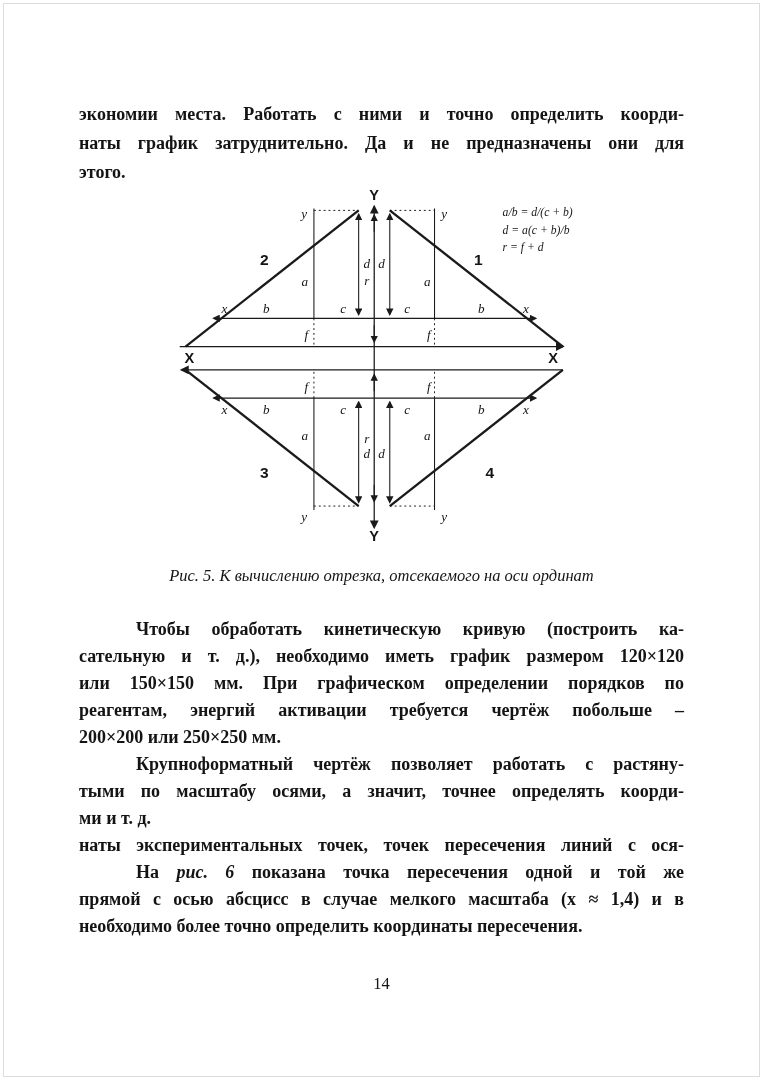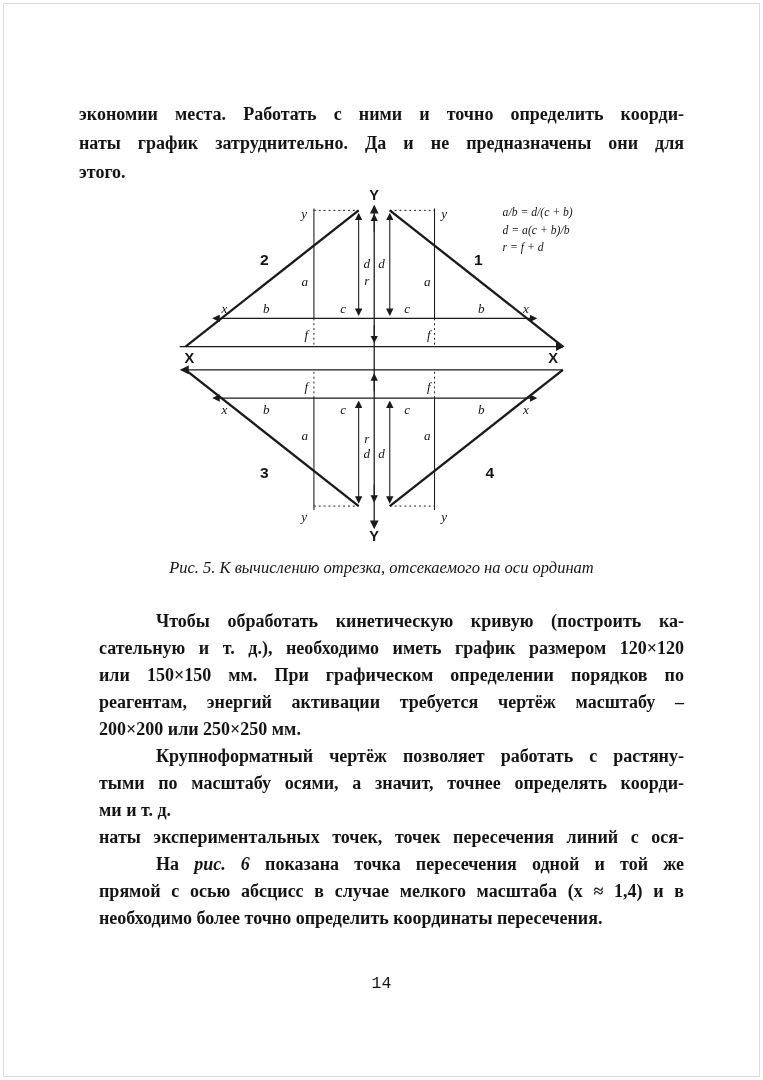--- a/index.html
+++ b/index.html
@@ -5,23 +5,23 @@
   * { margin:0; padding:0; box-sizing:border-box; }
   html, body { width:763px; height:1080px; background:#ffffff; }
   body { font-family:"Liberation Serif","DejaVu Serif",serif; color:#141414; position:relative; overflow:hidden; }
   .frame { position:absolute; inset:3px; border:1px solid #dcdcdc; pointer-events:none; }
   .content { position:absolute; left:79px; top:100px; width:605px; }
   .line { font-size:18px; line-height:29px; text-align:justify; text-align-last:justify; text-justify:inter-word; white-space:nowrap;font-weight:bold; }
   .body2 .line { line-height:27px; }
   .line.last { text-align-last:left; }
   .line.indent { text-indent:57px; }
   .figure { margin-top:2px; text-align:center; }
-  .caption { margin-top:10px; text-align:center; font-style:italic; font-size:16.5px; line-height:20px; }
-  .body2 { margin-top:30px;margin-left:20px; }
-  .pagenum { position:absolute; left:0; right:0; top:974px; text-align:center; font-size:16.5px;font-family:Liberation Mono, monospace; }
+  .caption { margin-top:18px; text-align:center; font-style:italic; font-size:16.5px; line-height:20px; }
+  .body2 { margin-top:30px; }
+  .pagenum { position:absolute; left:0; right:0; top:974px; text-align:center; font-size:16.5px; }
   svg { display:inline-block; }
   svg text { font-family:"Liberation Serif","DejaVu Serif",serif; fill:#141414; }
   svg text.lbl { font-size:13.5px; font-style:italic; }
   svg text.axl { font-size:15px; font-weight:bold; font-family:"Liberation Sans",sans-serif; }
   svg text.qn  { font-size:16px; font-weight:bold; font-family:"Liberation Sans",sans-serif; }
   svg text.fm  { font-size:12px; font-style:italic; }
 </style>
 </head>
 <body>
 
@@ -161,21 +161,21 @@
   </div>
 
   <div class="caption">Рис. 5. К вычислению отрезка, отсекаемого на оси ординат</div>
 
   <div class="body2">
 
     <div class="para">
       <div class="line indent">Чтобы обработать кинетическую кривую (построить ка-</div>
       <div class="line">сательную и т. д.), необходимо иметь график размером 120×120</div>
       <div class="line">или 150×150 мм. При графическом определении порядков по</div>
-      <div class="line">реагентам, энергий активации требуется чертёж масштабу –</div>
+      <div class="line">реагентам, энергий активации требуется чертёж побольше –</div>
       <div class="line last">200×200 или 250×250 мм.</div>
     </div>
 
     <div class="para">
       <div class="line indent">Крупноформатный чертёж позволяет работать с растяну-</div>
       <div class="line">тыми по масштабу осями, а значит, точнее определять коорди-</div>
       <div class="line last">ми и т. д.</div>
       <div class="line">наты экспериментальных точек, точек пересечения линий с ося-</div>
     </div>
 

